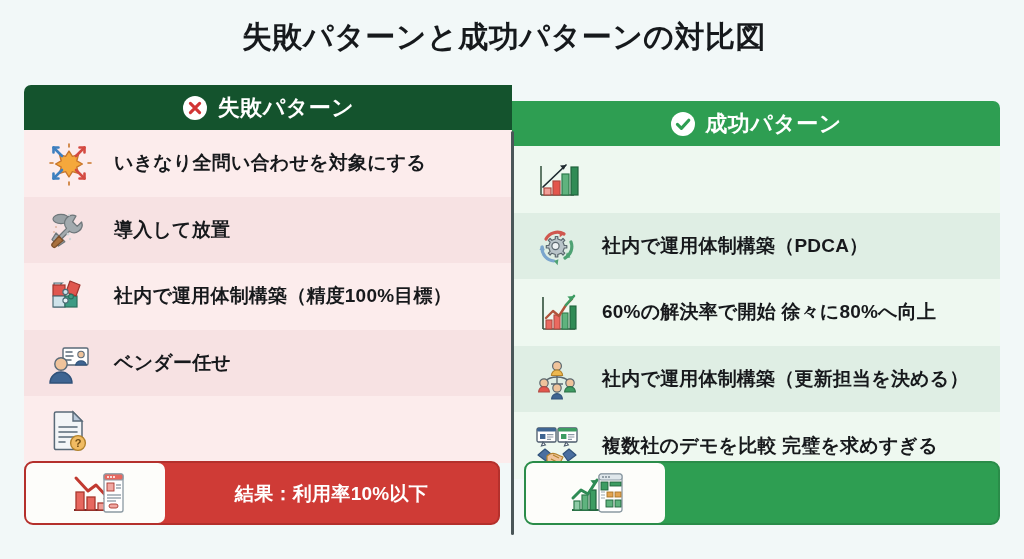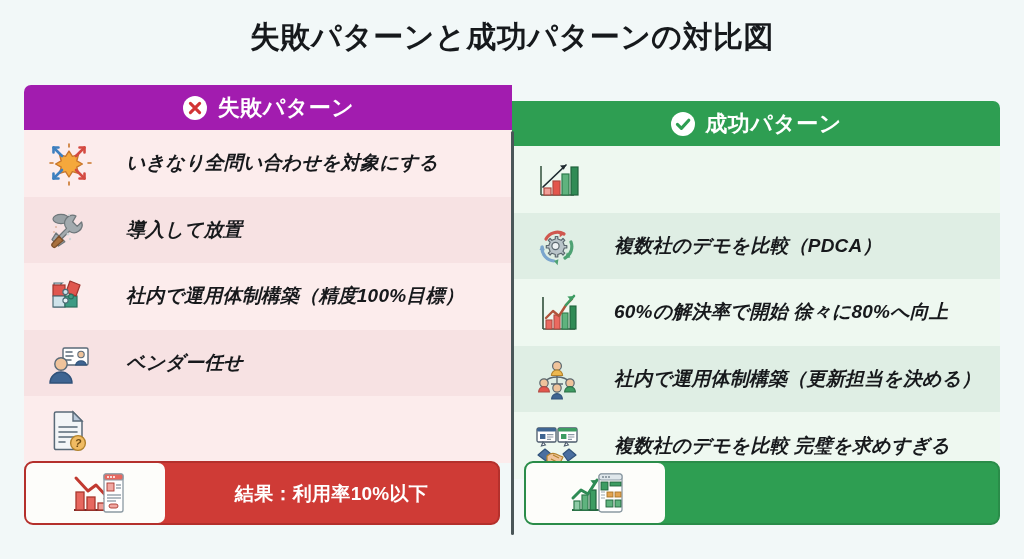--- a/index.html
+++ b/index.html
@@ -13,21 +13,21 @@
   body {
     background: #f2f8f8;
     font-family: "Liberation Sans", "DejaVu Sans", sans-serif;
     position: relative;
   }
 
   
   #page-title {
     position: absolute;
     top: 17px;
-    left: 8px;
+    left: 0;
     width: 1008px;
     text-align: center;
     font-size: 30px;
     font-weight: bold;
     color: #16191c;
     letter-spacing: 0.5px;
     line-height: 40px;
   }
 
   
@@ -50,35 +50,34 @@
     height: 45px;
     display: flex;
     align-items: center;
     justify-content: center;
     gap: 9px;
     color: #ffffff;
     font-size: 22px;
     font-weight: bold;
     letter-spacing: 0.5px;
   }
-  .col-fail  .col-header { background: #a21caf; border-radius: 7px 0 0 0; gap: 10px; }
+  .col-fail  .col-header { background: #14532d; border-radius: 7px 0 0 0; gap: 10px; }
   .col-win   .col-header { background: #2e9e52; border-radius: 0 7px 0 0; margin-top: 16px; }
 
   .hdr-icon { width: 26px; height: 26px; flex: 0 0 26px; display: block; }
 
   
   .rows { position: relative; }
 
   .row {
     height: 66.6px;
     display: flex;
     align-items: center;
     padding-left: 22px;
-    gap: 34px;
-    font-style: italic;
+    gap: 22px;
   }
   .col-fail .row:nth-child(odd)  { background: #fcecec; }
   .col-fail .row:nth-child(even) { background: #f7e2e3; }
   .col-win  .row:nth-child(odd)  { background: #eef8f0; }
   .col-win  .row:nth-child(even) { background: #dfeee4; }
 
   .row-icon {
     width: 46px;
     height: 46px;
     flex: 0 0 46px;
@@ -317,21 +316,21 @@
             <circle cx="21.5" cy="23" r="3.6" fill="#eef2f4" stroke="#5b676e" stroke-width="1.2"></circle>
             <path d="M12 16 A13 13 0 0 1 30 11" fill="none" stroke="#d0584f" stroke-width="3.2" stroke-linecap="round"></path>
             <path d="M30 11 l-4.6-3 0.4 6.2z" fill="#d0584f"></path>
             <path d="M37 19 A13 13 0 0 1 31 35" fill="none" stroke="#4ea273" stroke-width="3.2" stroke-linecap="round"></path>
             <path d="M31 35 l5.4-0.6 -3.4-5.2z" fill="#4ea273"></path>
             <path d="M8 24 A13 13 0 0 0 20 38" fill="none" stroke="#7ba6cd" stroke-width="3.2" stroke-linecap="round"></path>
             <path d="M8 24 l-1 5.6 5.6-2.6z" fill="#7ba6cd" transform="rotate(150 9 26)"></path>
             <path d="M20 38 l3.6 4.2 0.8-6z" fill="#4ea273"></path>
           </svg>
         </span>
-        <span class="row-label">複数社のデモを比較（PDCA）</span>
+        <span class="row-label">社内で運用体制構築（PDCA）</span>
       </div>
 
       <div class="row">
         <span class="row-icon">
           <svg class="row-icon" viewBox="0 0 46 46">
             <path d="M9 40 h32 M9 40 V8" stroke="#3c5a46" stroke-width="1.7"></path>
             <rect x="12" y="31" width="6" height="9" fill="#ea6a60" stroke="#b04a42" stroke-width="1.1"></rect>
             <rect x="20" y="26" width="6" height="14" fill="#ea6a60" stroke="#b04a42" stroke-width="1.1"></rect>
             <rect x="28" y="24" width="6" height="16" fill="#5fb37e" stroke="#2e7a4c" stroke-width="1.1"></rect>
             <rect x="36" y="17" width="6" height="23" fill="#2f8b55" stroke="#20633c" stroke-width="1.1"></rect>

